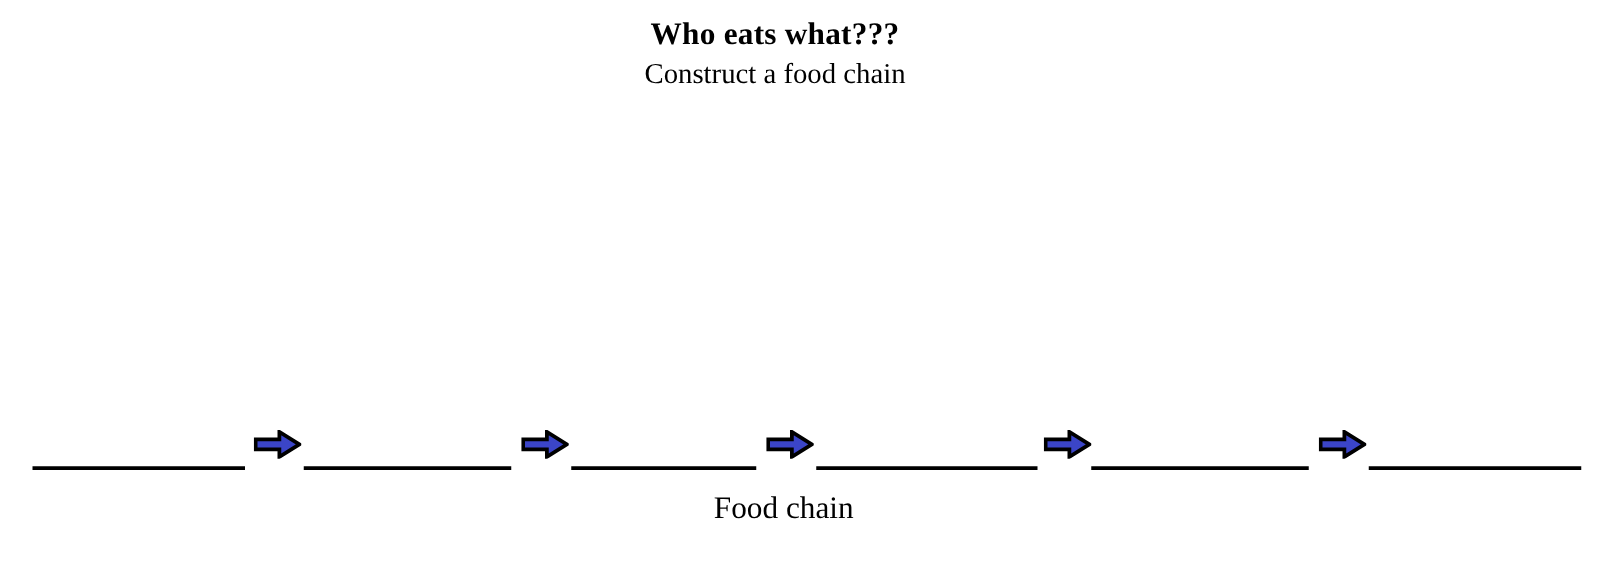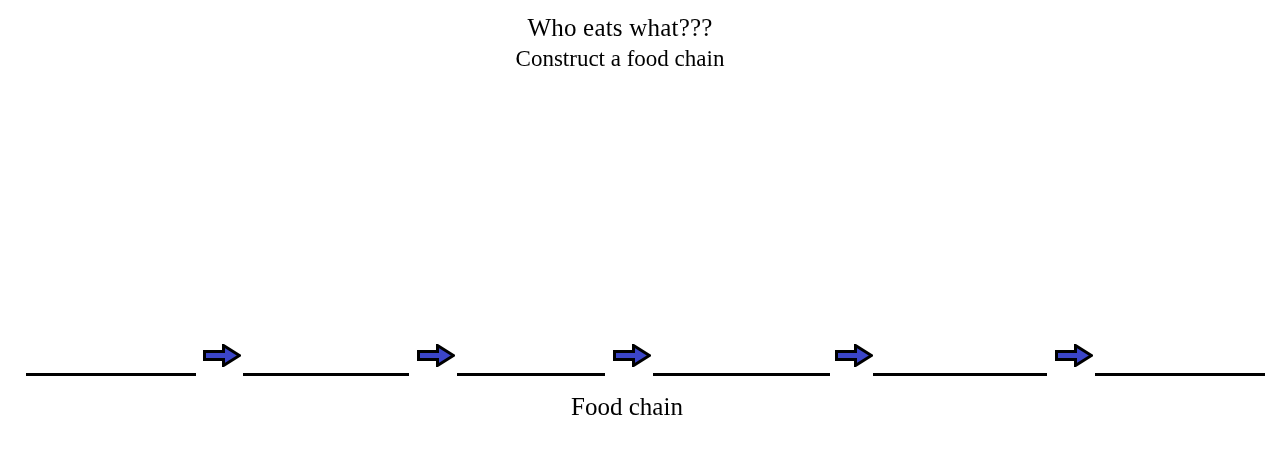--- a/index.html
+++ b/index.html
@@ -22,21 +22,21 @@
   .heading {
     position: absolute;
     left: 0;
     top: 12px;
     width: 1240px;
     text-align: center;
   }
   .title {
     font-family: "Liberation Serif", "DejaVu Serif", serif;
     font-size: 25px;
-    font-weight: normal;
+    font-weight: bold;
     line-height: 31px;
     letter-spacing: 0.2px;
     color: #000000;
     white-space: nowrap;
   }
   .subtitle {
     font-family: "Liberation Serif", "DejaVu Serif", serif;
     font-size: 23px;
     font-weight: normal;
     line-height: 31px;

